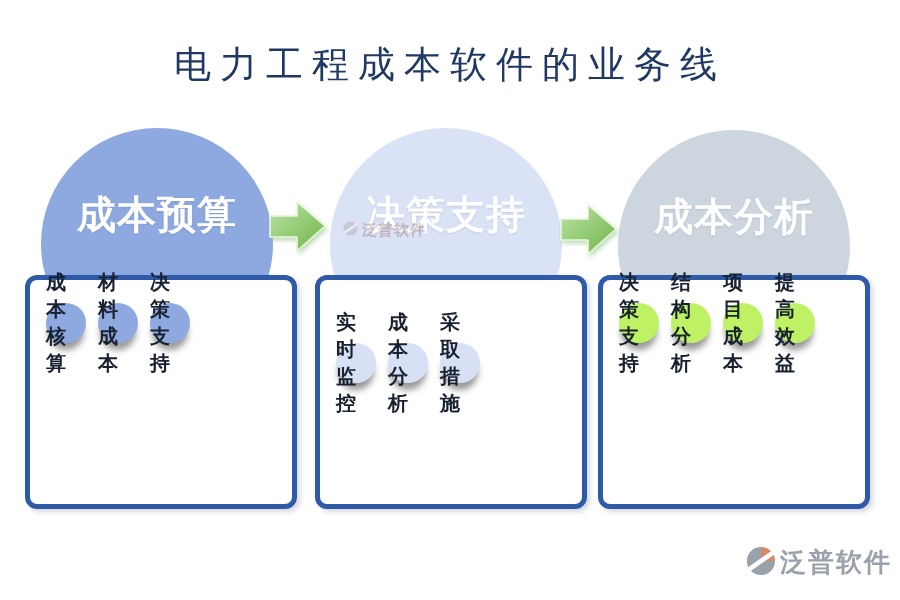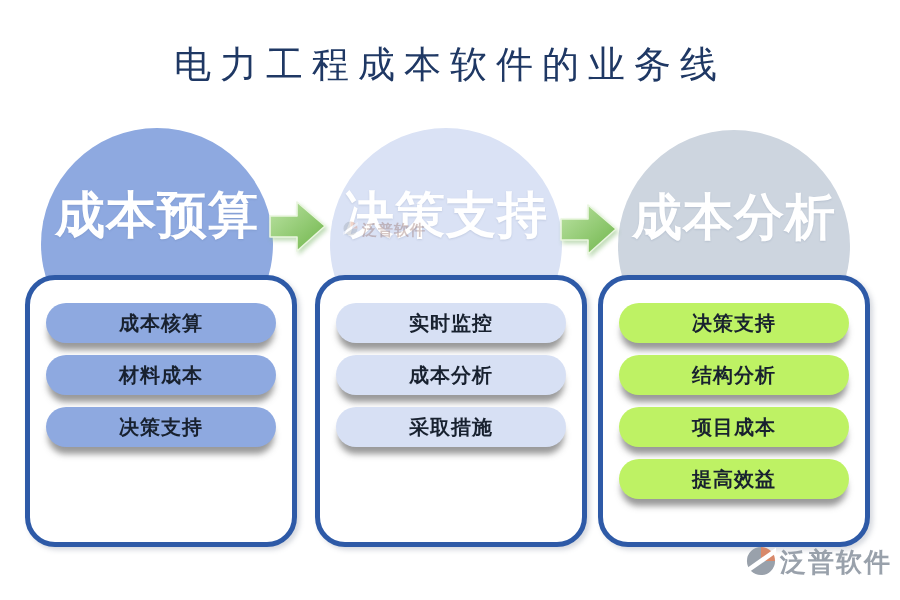--- a/index.html
+++ b/index.html
@@ -17,49 +17,49 @@
   
   .circle {
     position: absolute; width: 232px; height: 232px; border-radius: 50%;
     display: flex; align-items: center; justify-content: center;
     padding-bottom: 58px; z-index: 1;
   }
   .c1 { left: 41px;  top: 128px; background: #8EA9E0; }
   .c2 { left: 330px; top: 128px; background: #DAE2F5; }
   .c3 { left: 618px; top: 130px; background: #CDD5DF; }
   .circle-label {
-    color: #ffffff; font-size: 50px; font-weight: bold; letter-spacing: 1px;
+    color: #ffffff; font-size: 39px; font-weight: bold; letter-spacing: 1px;
     text-shadow: 0 1px 2px rgba(60,80,120,0.15);
   }
 
   
   .arrow { position: absolute; z-index: 3; }
   .a1 { left: 269px; top: 198px; }
   .a2 { left: 560px; top: 201px; }
   .arrow svg { filter: drop-shadow(2px 3px 2px rgba(120,180,100,0.45)); }
 
   
   .panel {
-    position: absolute; top: 275px; width: 272px; height: 272px;
-    background: #ffffff; border: 5px solid #2E5AA7; border-radius: 30px;
+    position: absolute; top: 275px; width: 272px; height: 234px;
+    background: #ffffff; border: 5px solid #2E5AA7; border-radius: 12px;
     z-index: 2; box-shadow: 3px 3px 5px rgba(120,130,150,0.30);
-    display: flex; flex-direction: column; padding: 23px 16px 0; gap: 12px;
+    display: flex; flex-direction: row; padding: 23px 16px 0; gap: 12px;
   }
   .p1 { left: 25px; }
   .p2 { left: 315px; }
   .p3 { left: 598px; }
 
   .pill {
     height: 40px; border-radius: 20px; flex: 0 0 40px;
     display: flex; align-items: center; justify-content: center;
     font-size: 20px; font-weight: bold; color: #18212F; letter-spacing: 1px;
     box-shadow: 0 9px 6px -2px rgba(70,70,70,0.55);
   }
   .p1 .pill { background: #8EA9E0; }
-  .p2 .pill { background: #D7E0F4; }
+  .p2 .pill { background: #D7E0F4; margin-top: 40px; }
   .p3 .pill { background: #bef264; }
 
   
   .watermark {
     position: absolute; left: 343px; top: 221px; z-index: 1;
     display: flex; align-items: center; gap: 4px; opacity: 0.35;
   }
   .watermark .wm-text {
     font-size: 15px; font-weight: bold; color: #8D6058; letter-spacing: 1px;
   }

